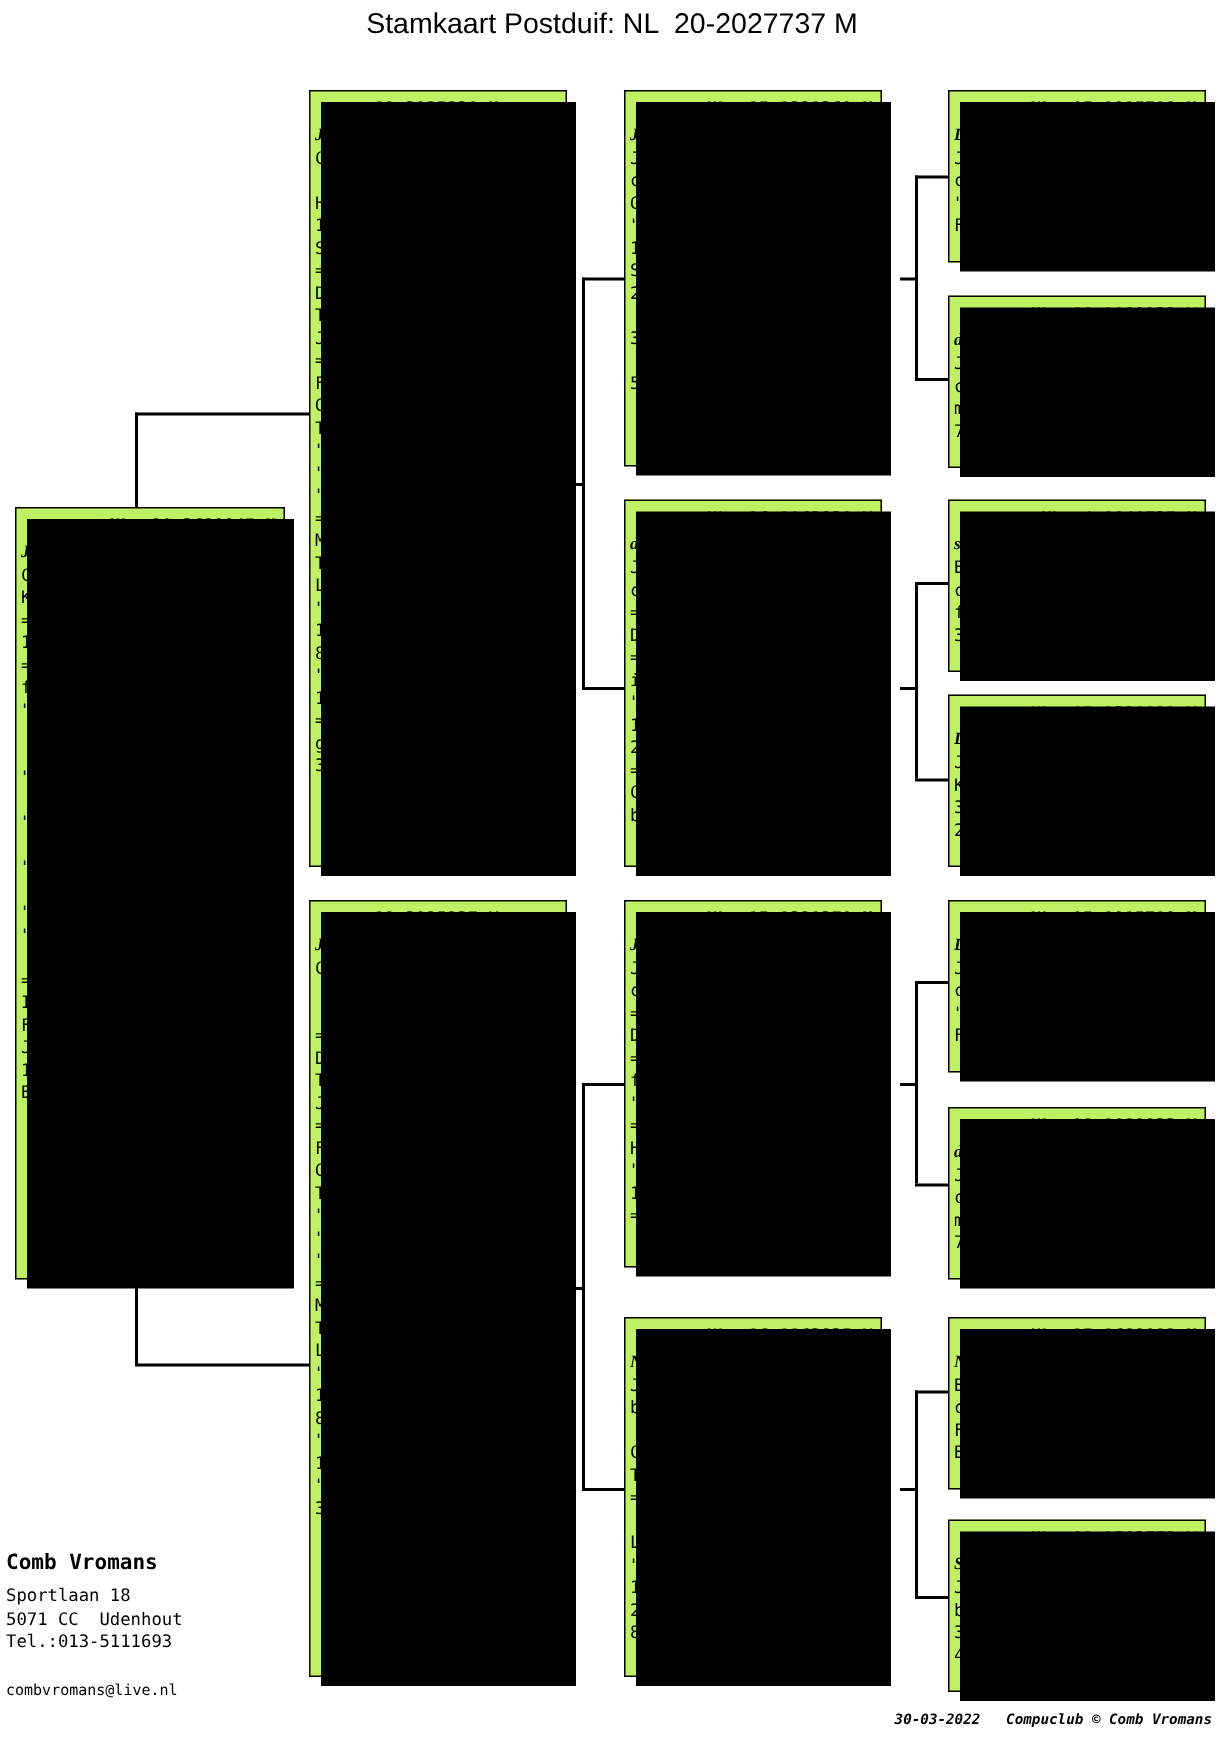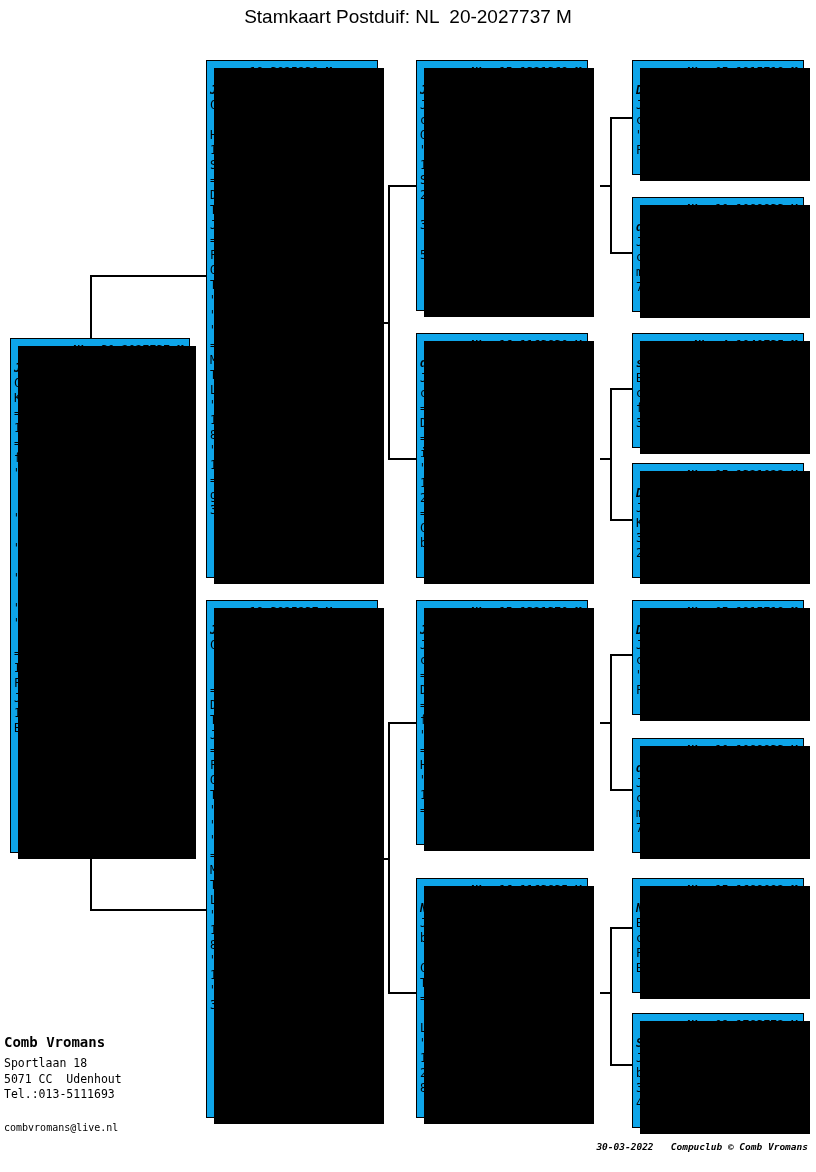--- a/index.html
+++ b/index.html
@@ -28,21 +28,21 @@
     font-weight: 400;
     letter-spacing: 0px;
     white-space: pre;
   }
 
   
   .ped-box {
     position: absolute;
     box-sizing: border-box;
     border: 1.6px solid #000;
-    background: #0ea5e9;
+    background: #bef264;
     padding: 4px 5px 3px 3px;
     z-index: 5;
   }
   
   .ped-box::after {
     content: "";
     position: absolute;
     left: 7px;
     top: 7px;
     width: 100%;
@@ -62,20 +62,21 @@
   }
   .ring.center { text-align: center; }
 
   .ped-name {
     display: block;
     font-style: italic;
     font-weight: bold;
     font-size: 11.5px;
     line-height: 15px;
     white-space: pre;
+    font-family: Liberation Serif, serif;
   }
 
   .ped-lines {
     display: block;
     font-size: 11.5px;
     line-height: 15px;
     white-space: pre;
   }
 
   
@@ -161,21 +162,21 @@
 <div class="conn h" style="left:600px; top:722px; width:12px;"></div>
 <div class="conn h" style="left:610px; top:654px; width:22px;"></div>
 <div class="conn h" style="left:610px; top:789px; width:22px;"></div>
 
 <div class="conn v" style="left:610px; top:927px; height:137px;"></div>
 <div class="conn h" style="left:600px; top:992px; width:12px;"></div>
 <div class="conn h" style="left:610px; top:927px; width:22px;"></div>
 <div class="conn h" style="left:610px; top:1064px; width:22px;"></div>
 
 <div class="ped-box" style="left:10px; top:338px; width:180px; height:515px;">
-  <span class="ring">NL  30-2027737 M</span>
+  <span class="ring">NL  20-3689845 M</span>
   <span class="ped-name">JELLEMA 737</span>
   <span class="ped-lines">Comb Vromans
 Kras
 ====================
 100% JELLE JELLEMA
 ====================
 from the lines:
 "New Laureaat"
   1.Int. Barc. 25381
   8.Nat. Barc. 12281

